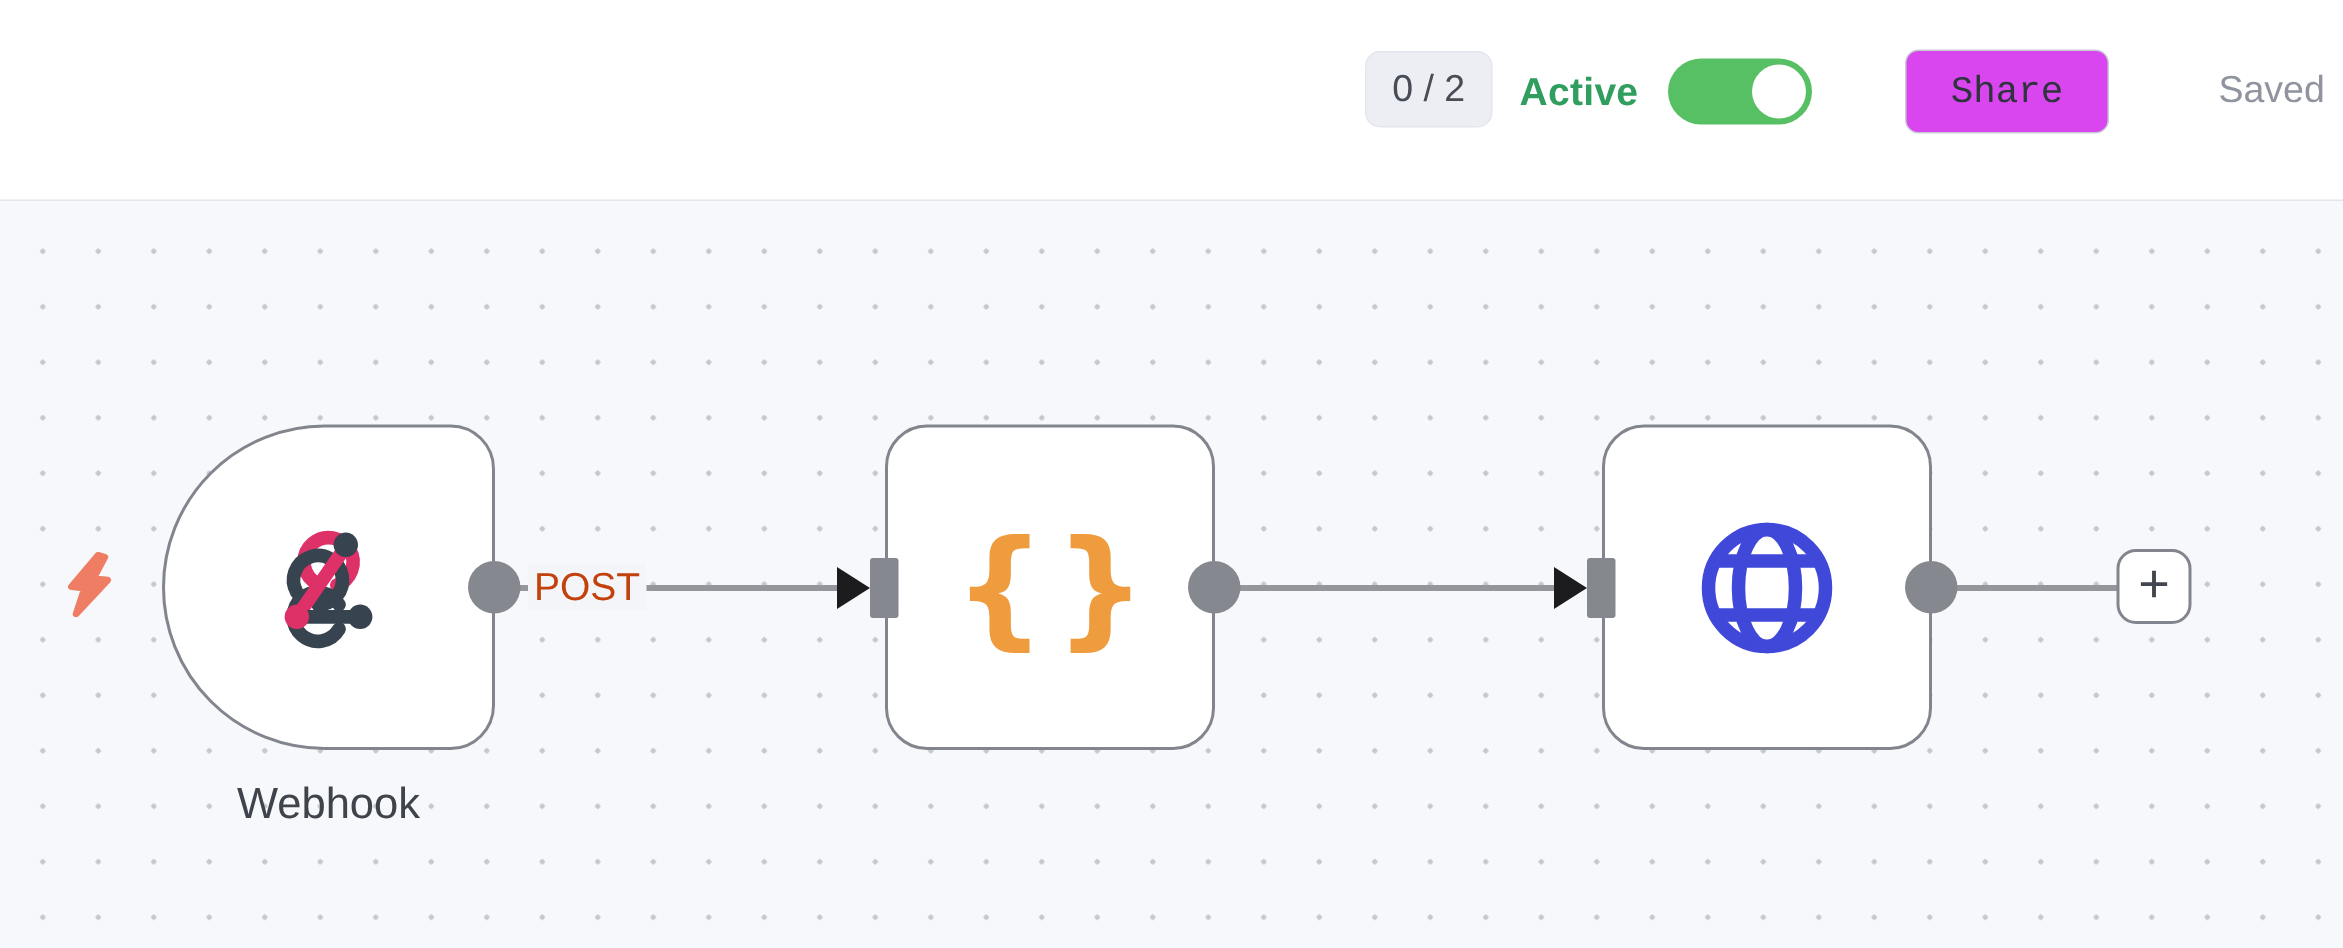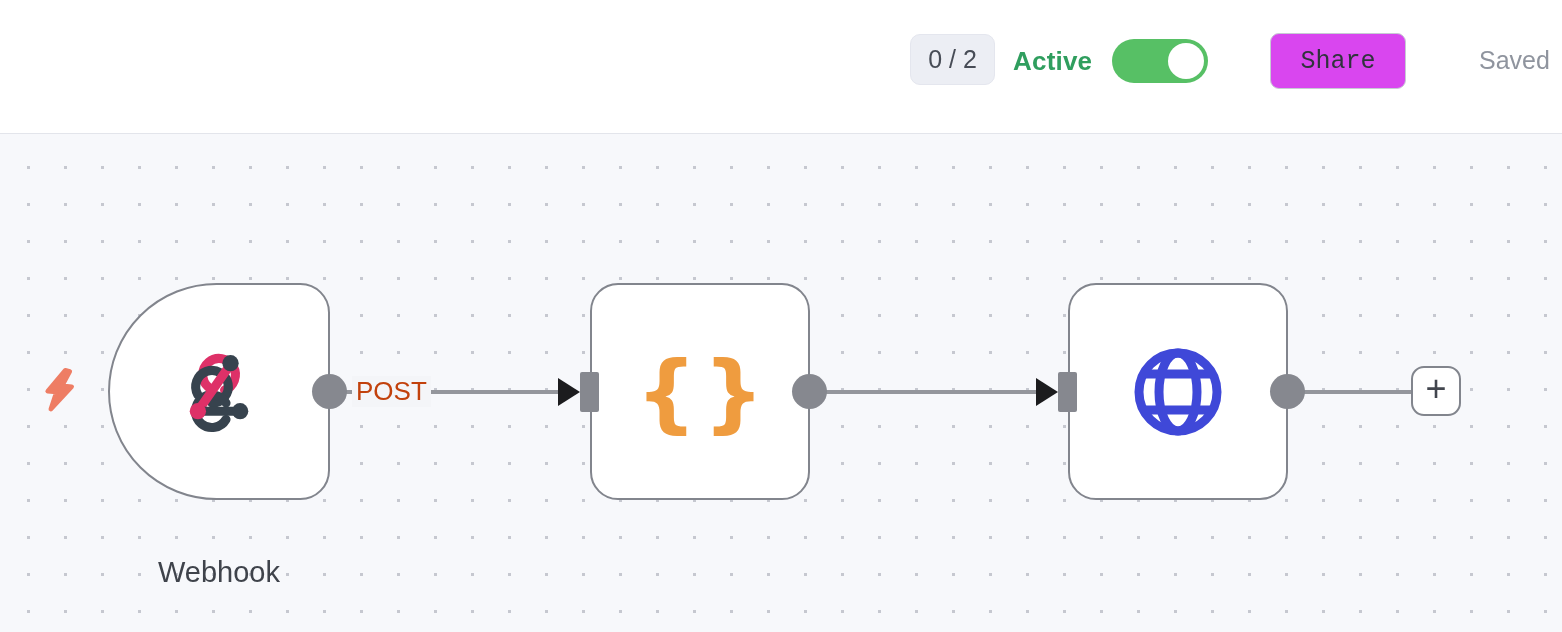--- a/index.html
+++ b/index.html
@@ -40,21 +40,21 @@
             background-size:37px 37px; background-position:10px 15px; }
 
   .node { position:absolute; top:149px; height:217px; background:#ffffff;
           border:2.5px solid #82858d; display:flex; align-items:center; justify-content:center;
           cursor:pointer; z-index:3; }
   .node.trigger { left:108px; width:222px; border-radius:110px 30px 30px 110px; }
   .node.square-2 { left:590px; width:220px; border-radius:28px; }
   .node.square-3 { left:1068px; width:220px; border-radius:28px; }
 
   .node-title { position:absolute; top:386px; width:400px; text-align:center;
-          font-size:29px; color:#3f434b; z-index:3;margin-top:36px; }
+          font-size:29px; color:#3f434b; z-index:3; }
   .node-subtitle { position:absolute; top:437px; width:520px; text-align:center;
           font-size:24px; color:#9aa0a9; z-index:3; }
 
   .braces-icon { font-family:"DejaVu Sans", sans-serif; font-size:86px; font-weight:bold;
           color:#ef9c3f; letter-spacing:6px; text-indent:6px; line-height:1; user-select:none; }
 
   
   .port-out { position:absolute; width:35px; height:35px; border-radius:50%;
           background:#86888f; top:240px; z-index:4; cursor:crosshair; }
   .conn-line { position:absolute; top:256px; height:3.5px; background:#94969c; z-index:1; }

